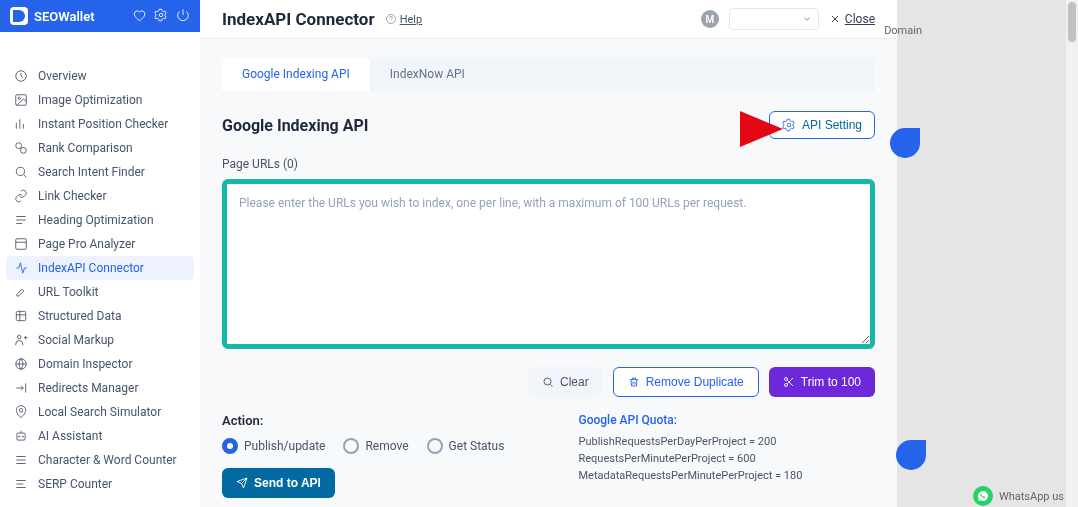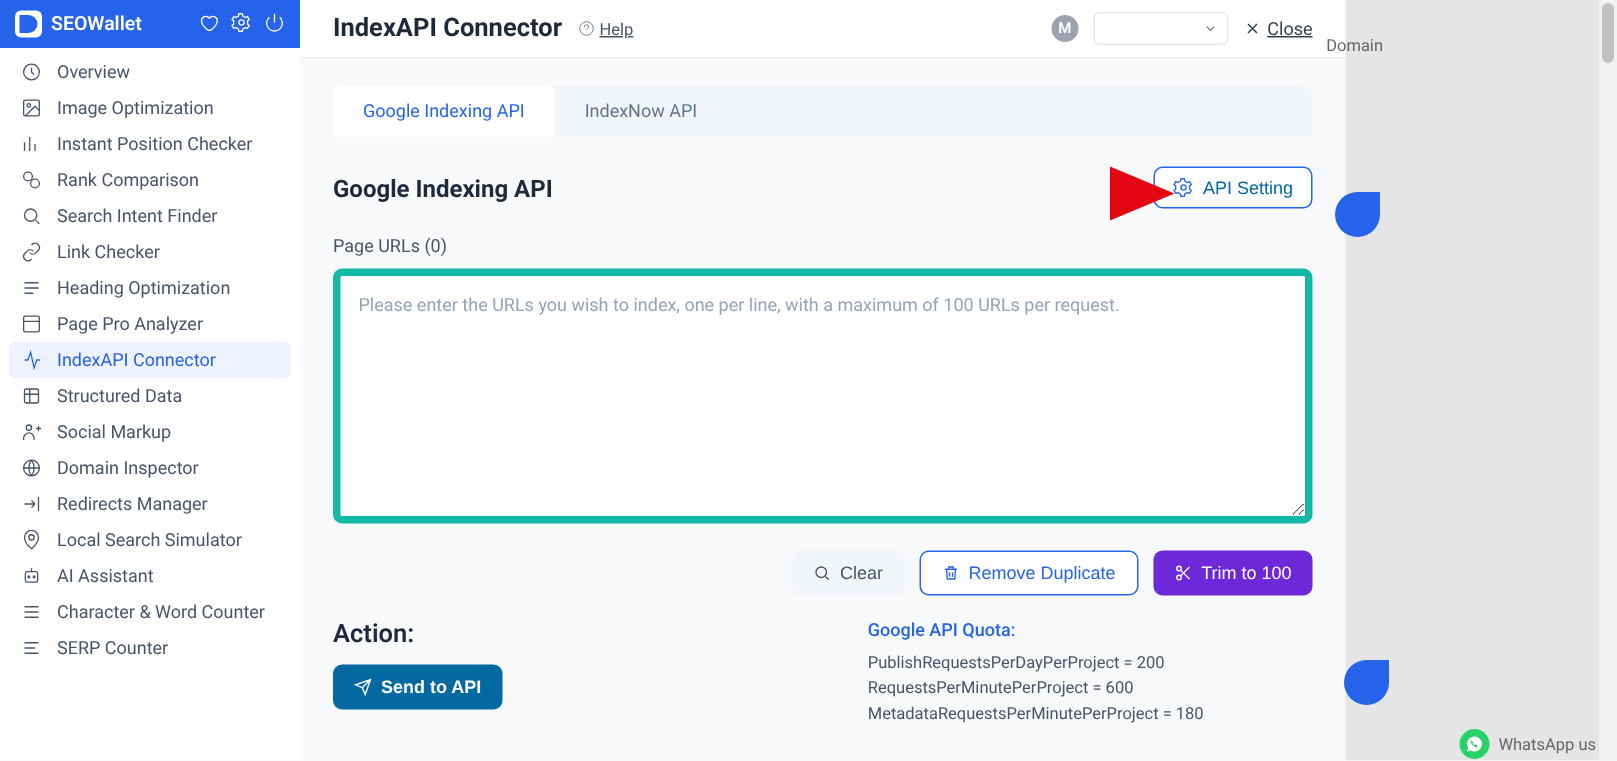--- a/index.html
+++ b/index.html
@@ -1,18 +1,18 @@
 <!DOCTYPE html>
 <html><head>
 <meta charset="utf-8">
 <style>
 * { margin: 0; padding: 0; box-sizing: border-box; }
 body { font-family: -apple-system, BlinkMacSystemFont, "Segoe UI", Roboto, sans-serif; background: #f5f5f5; width: 1078px; height: 507px; overflow: hidden; position: relative; }
 .app { display: flex; width: 897px; height: 507px; background: #fff; position: relative; }
-.sidebar { width: 200px; background: #fff; display: flex; flex-direction: column; flex-shrink: 0; overflow-y: auto; }
+.sidebar { width: 200px; background: #fff; display: flex; flex-direction: column; flex-shrink: 0; overflow-y: auto; gap: 28px; }
 .sidebar-header { background: #2563eb; color: #fff; height: 32px; display: flex; align-items: center; padding: 0 10px; gap: 6px; justify-content: space-between; }
 .logo-wrap { display: flex; align-items: center; gap: 6px; }
 .logo-icon { width: 18px; height: 18px; background: #fff; border-radius: 4px; display: flex; align-items: center; justify-content: center; }
 .logo-icon svg { fill: #2563eb; }
 .logo-text { font-size: 13px; font-weight: 600; }
 .header-icons { display: flex; gap: 8px; align-items: center; }
 .header-icons svg { width: 14px; height: 14px; stroke: #fff; fill: none; stroke-width: 1.5; }
 .nav { padding: 4px 0; }
 .nav-item { display: flex; align-items: center; gap: 10px; padding: 5px 14px; font-size: 12px; color: #475569; cursor: pointer; }
 .nav-item.active { background: #eef2ff; color: #2563eb; border-radius: 4px; margin: 0 6px; padding: 5px 8px; }
@@ -48,21 +48,21 @@
 .btn { display: inline-flex; align-items: center; gap: 6px; padding: 7px 14px; border-radius: 6px; font-size: 12px; cursor: pointer; border: none; }
 .btn svg { width: 12px; height: 12px; fill: none; stroke-width: 1.8; }
 .btn-gray { background: #f1f5f9; color: #475569; }
 .btn-gray svg { stroke: #475569; }
 .btn-outline { background: #fff; border: 1px solid #2563eb; color: #2563eb; }
 .btn-outline svg { stroke: #2563eb; }
 .btn-primary { background: #6d28d9; color: #fff; font-weight: 400; }
 .btn-primary svg { stroke: #fff; }
 .bottom { display: flex; gap: 60px; }
 .col { flex: 1; }
-.section-label { font-size: 17px; font-weight: 600; color: #1e293b; margin-bottom: 10px; }
+.section-label { font-size: 13px; font-weight: 600; color: #1e293b; margin-bottom: 10px; }
 .radios { display: flex; gap: 18px; align-items: center; margin-bottom: 14px; }
 .radio-opt { display: flex; align-items: center; gap: 6px; font-size: 12px; color: #475569; cursor: pointer; }
 .radio-circle { width: 16px; height: 16px; border: 2px solid #94a3b8; border-radius: 50%; display: flex; align-items: center; justify-content: center; }
 .radio-circle.checked { border-color: #2563eb; background: #2563eb; }
 .radio-circle.checked::after { content: ''; width: 6px; height: 6px; background: #fff; border-radius: 50%; }
 .send-btn { background: #0369a1; color: #fff; border: none; border-radius: 6px; padding: 8px 14px; font-size: 12px; font-weight: 600; display: inline-flex; align-items: center; gap: 6px; cursor: pointer; }
 .send-btn svg { width: 12px; height: 12px; stroke: #fff; fill: none; stroke-width: 1.8; }
 .quota-title { color: #2563eb; font-size: 12px; font-weight: 500; margin-bottom: 8px; }
 .quota-line { font-size: 11px; color: #475569; margin-bottom: 4px; }
 .bg-area { position: absolute; left: 897px; top: 0; width: 181px; height: 507px; background: #e5e5e5; }
@@ -159,20 +159,26 @@
           <span>Page Pro Analyzer</span>
         </div>
       <div class="nav-item active">
           <svg viewBox="0 0 24 24">
             <path d="M4 12h4l3-9 4 18 3-9h4"></path>
           </svg>
           <span>IndexAPI Connector</span>
         </div>
       <div class="nav-item">
           <svg viewBox="0 0 24 24">
+            <path d="M14 7l3 3-9 9H5v-3z"></path>
+          </svg>
+          <span>URL Toolkit</span>
+        </div>
+      <div class="nav-item">
+          <svg viewBox="0 0 24 24">
             <rect x="4" y="4" width="16" height="16" rx="2"></rect>
             <path d="M4 10h16M10 4v16"></path>
           </svg>
           <span>Structured Data</span>
         </div>
       <div class="nav-item">
           <svg viewBox="0 0 24 24">
             <circle cx="9" cy="7" r="3"></circle>
             <path d="M3 21v-2a6 6 0 0112 0v2M17 8h6m-3-3v6"></path>
           </svg>
@@ -298,20 +304,34 @@
                 <circle cx="6" cy="18" r="3"></circle>
                 <path d="M20 4L8.5 15.5M20 20L8.5 8.5"></path>
               </svg>
             <span>Trim to 100</span>
           </button>
         </div>
 
         <div class="bottom">
           <div class="col">
             <div class="section-label">Action:</div>
+            <div class="radios">
+              <div class="radio-opt">
+                  <span class="radio-circle checked"></span>
+                  <span>Publish/update</span>
+                </div>
+              <div class="radio-opt">
+                  <span class="radio-circle"></span>
+                  <span>Remove</span>
+                </div>
+              <div class="radio-opt">
+                  <span class="radio-circle"></span>
+                  <span>Get Status</span>
+                </div>
+            </div>
             <button class="send-btn">
               <svg viewBox="0 0 24 24">
                   <path d="M22 2L11 13M22 2l-7 20-4-9-9-4 20-7z"></path>
                 </svg>
               <span>Send to API</span>
             </button>
           </div>
           <div class="col">
             <div class="quota-title">Google API Quota:</div>
             <div class="quota-line">PublishRequestsPerDayPerProject = 200</div>

